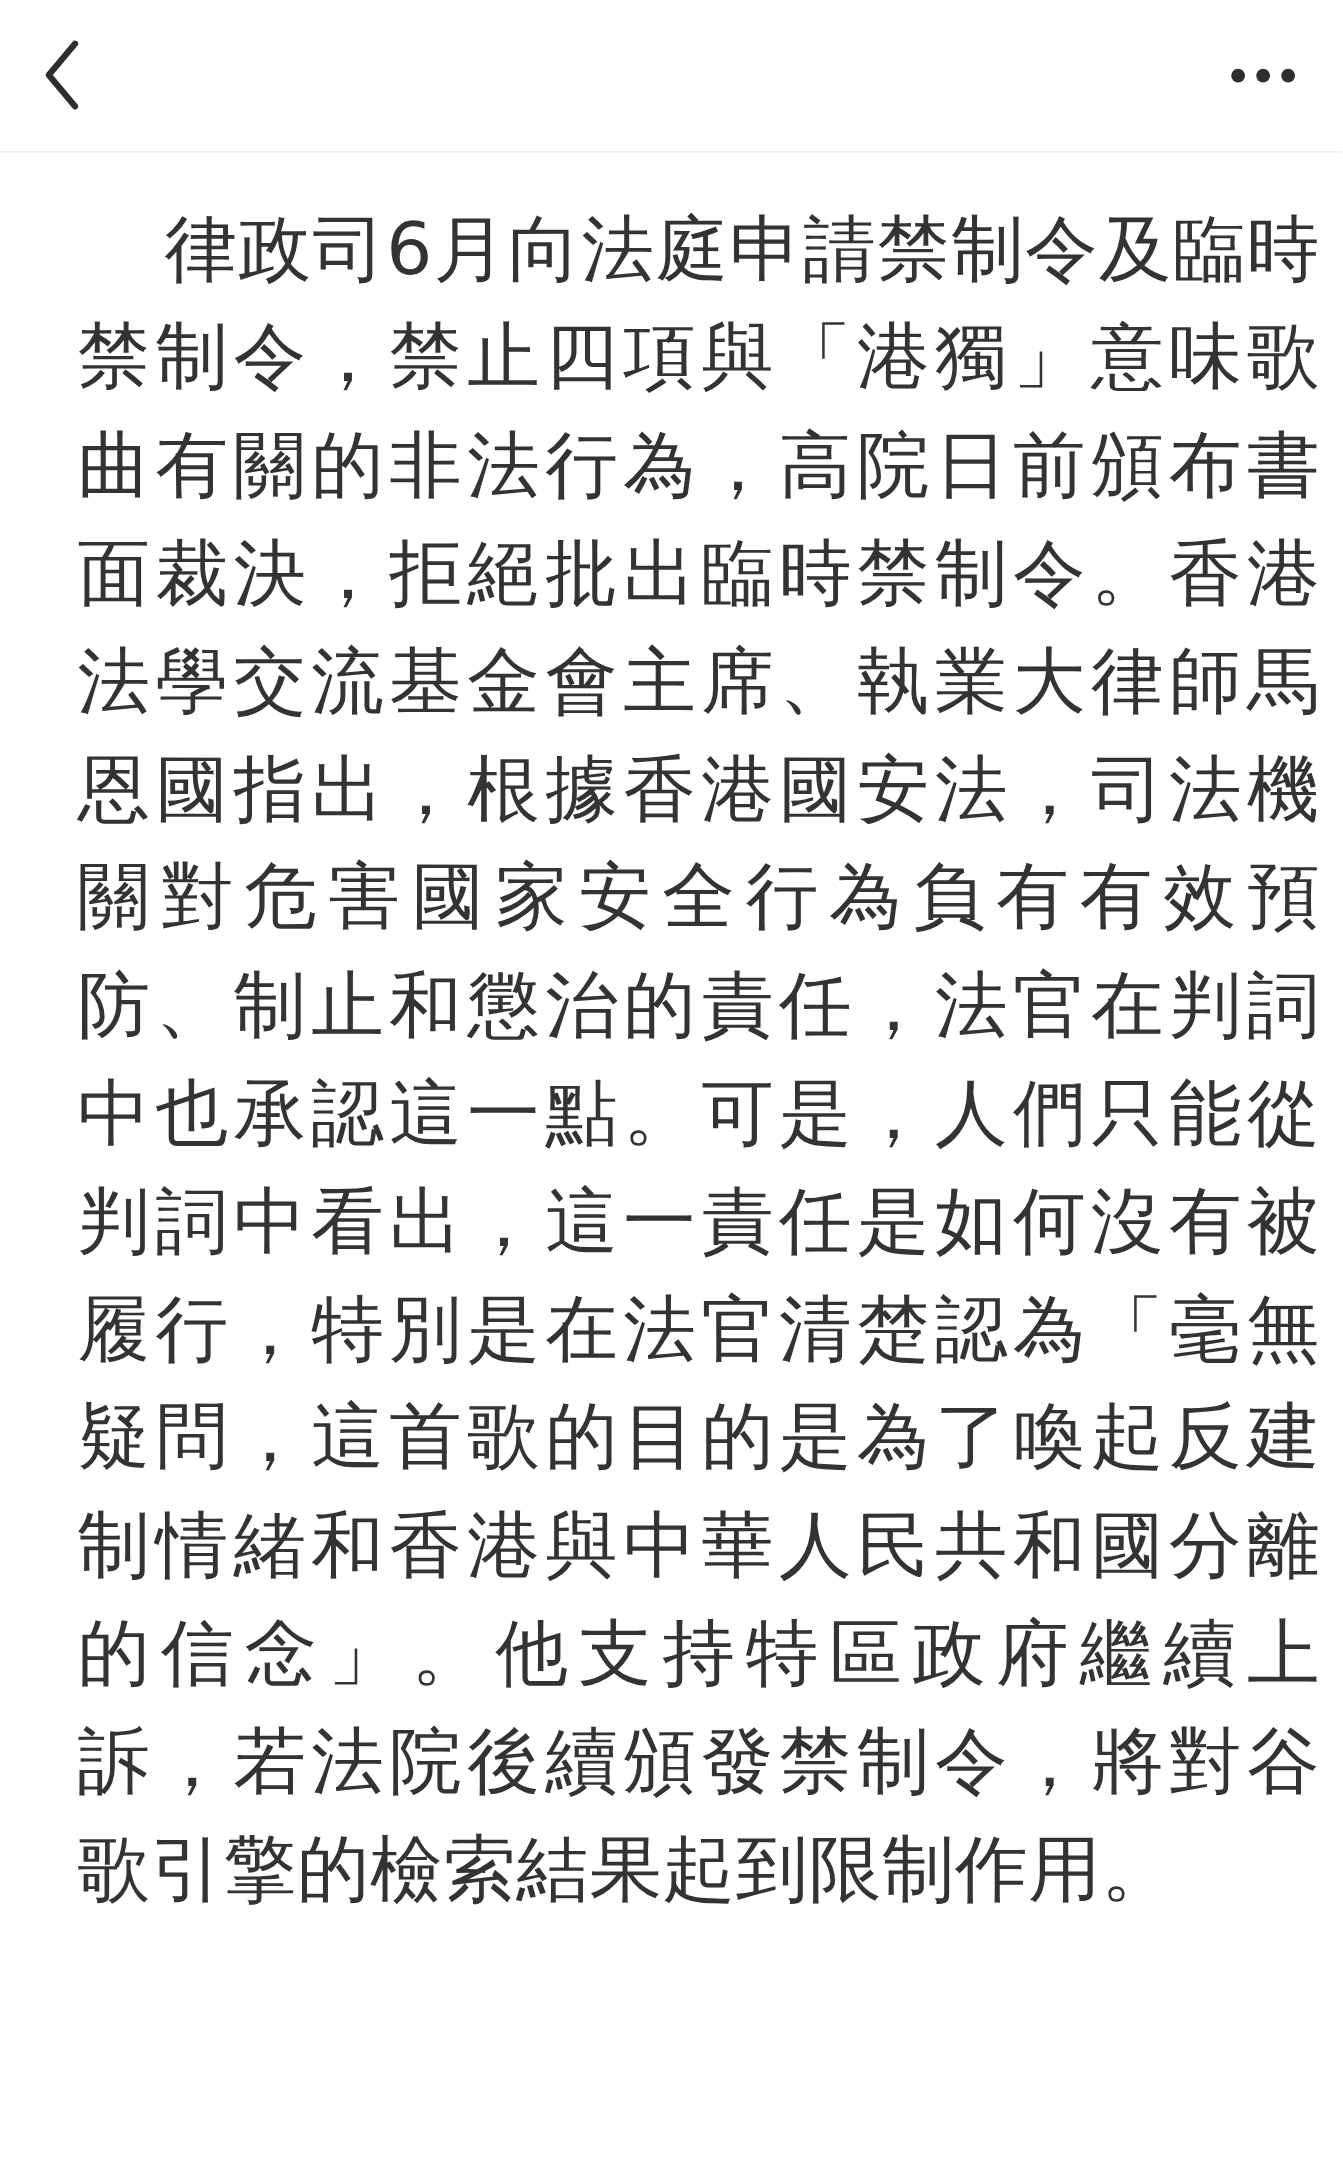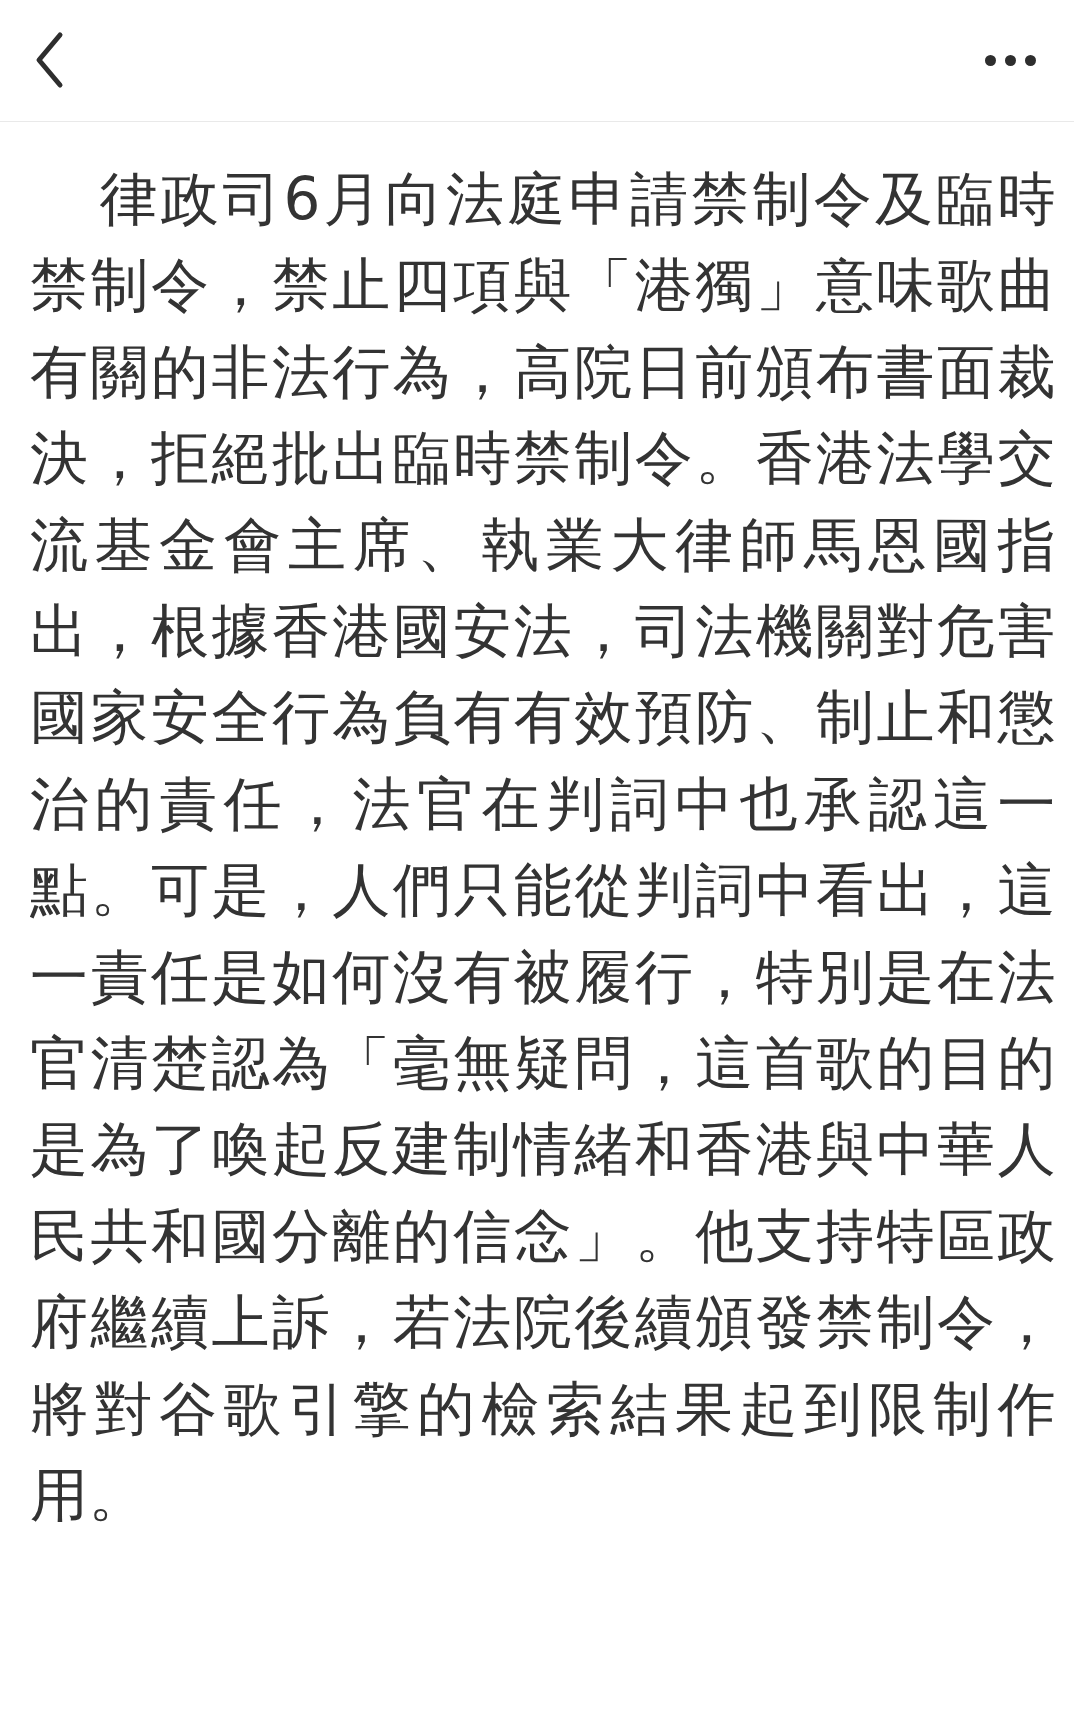--- a/index.html
+++ b/index.html
@@ -52,20 +52,21 @@
     width: 11px;
     height: 11px;
     border-radius: 50%;
     background: #2e2e2e;
     display: block;
   }
 
   
   .article {
     padding: 34px 18px 0 30px;
+    margin-left: 32px;
   }
   .article p {
     margin: 0;
     font-family: "DejaVu Sans", sans-serif;
     font-size: 58px;
     line-height: 1.49;
     letter-spacing: 0.5px;
     color: #333333;
     text-indent: 1.2em;
     text-align: justify;

